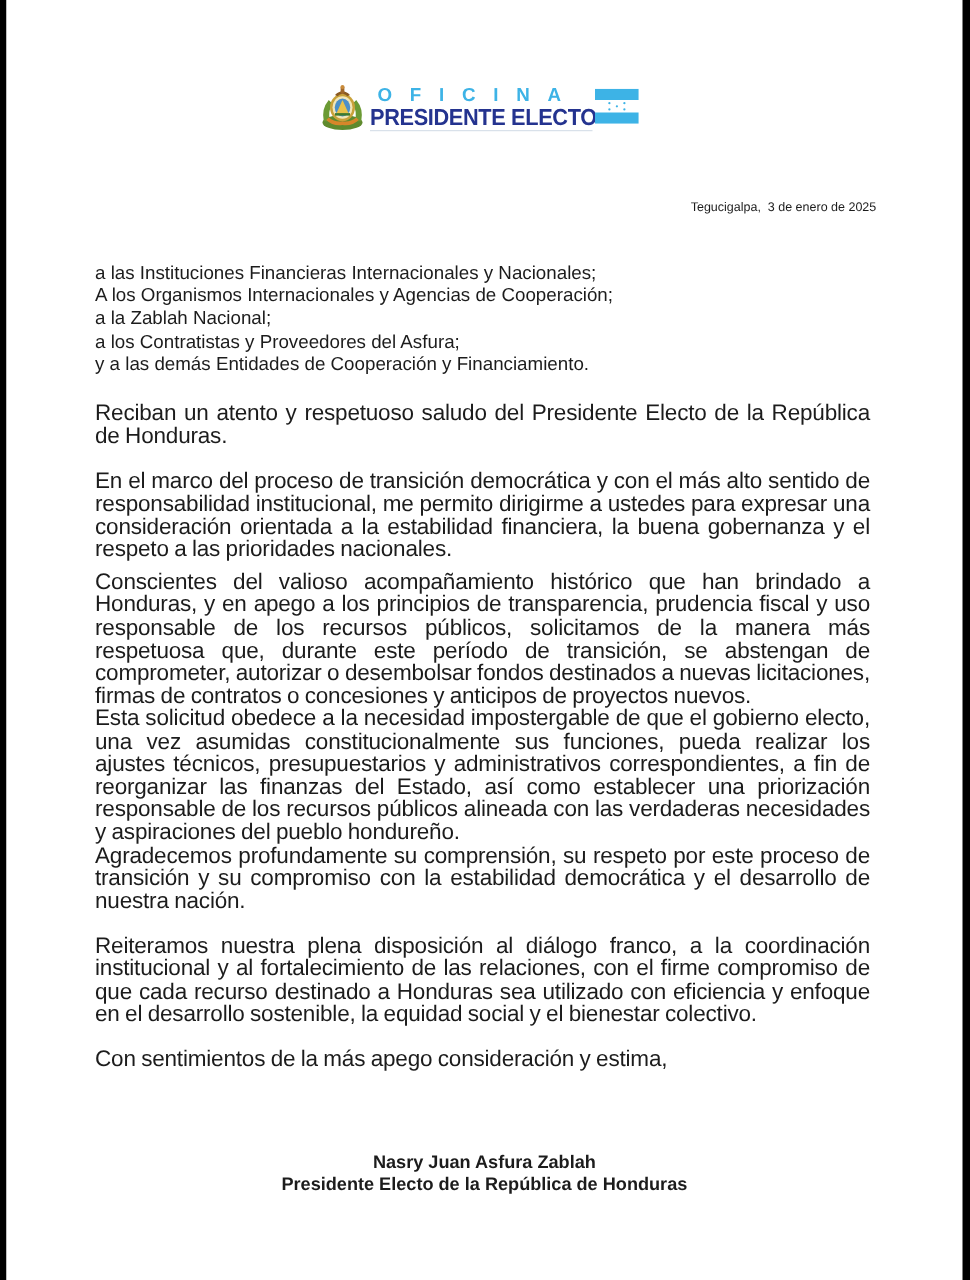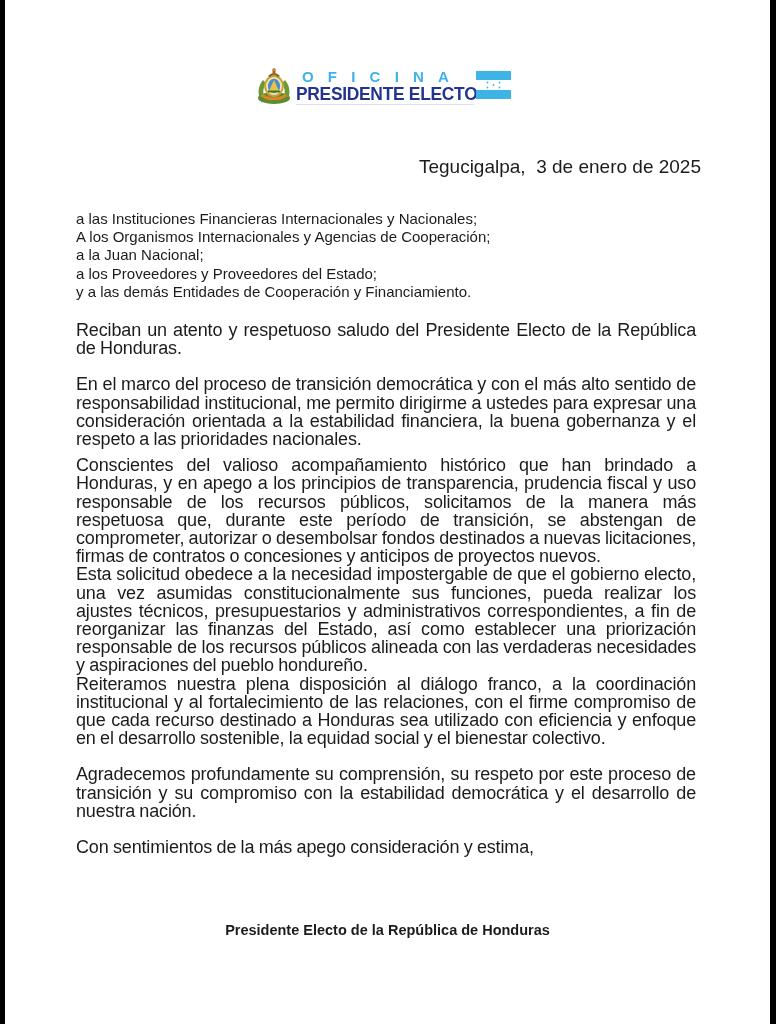--- a/index.html
+++ b/index.html
@@ -79,21 +79,21 @@
       top: 6px;
       width: 35px;
       height: 28px;
     }
 
     
     .date {
       position: absolute;
       right: 69px;
       top: 158px;
-      font-size: 19px;
+      font-size: 10px;
       line-height: 18px;
       white-space: pre;
       color: #1c1c1c;
     }
 
     
     .body {
       position: absolute;
       left: 71px;
       top: 210px;
@@ -178,32 +178,33 @@
         <circle cx="23.5" cy="16.5" r="0.9" fill="#3db3e6"></circle>
       </svg>
     </div>
 
     <div class="date">Tegucigalpa,  3 de enero de 2025</div>
 
     <div class="body">
       <div class="addressees">
         <span class="line">a las Instituciones Financieras Internacionales y Nacionales;</span>
         <span class="line">A los Organismos Internacionales y Agencias de Cooperación;</span>
-        <span class="line">a la Juan Nacional;</span>
-        <span class="line">a los Proveedores y Proveedores del Estado;</span>
+        <span class="line">a la Zablah Nacional;</span>
+        <span class="line">a los Contratistas y Proveedores del Asfura;</span>
         <span class="line">y a las demás Entidades de Cooperación y Financiamiento.</span>
       </div>
 
       <p class="para p-saludo">Reciban un atento y respetuoso saludo del Presidente Electo de la República de Honduras.</p>
       <p class="para p-marco">En el marco del proceso de transición democrática y con el más alto sentido de responsabilidad institucional, me permito dirigirme a ustedes para expresar una consideración orientada a la estabilidad financiera, la buena gobernanza y el respeto a las prioridades nacionales.</p>
       <p class="para p-conscientes">Conscientes del valioso acompañamiento histórico que han brindado a Honduras, y en apego a los principios de transparencia, prudencia fiscal y uso responsable de los recursos públicos, solicitamos de la manera más respetuosa que, durante este período de transición, se abstengan de comprometer, autorizar o desembolsar fondos destinados a nuevas licitaciones, firmas de contratos o concesiones y anticipos de proyectos nuevos.</p>
       <p class="para p-solicitud">Esta solicitud obedece a la necesidad impostergable de que el gobierno electo, una vez asumidas constitucionalmente sus funciones, pueda realizar los ajustes técnicos, presupuestarios y administrativos correspondientes, a fin de reorganizar las finanzas del Estado, así como establecer una priorización responsable de los recursos públicos alineada con las verdaderas necesidades y aspiraciones del pueblo hondureño.</p>
+      <p class="para p-agradecemos">Agradecemos profundamente su comprensión, su respeto por este proceso de transición y su compromiso con la estabilidad democrática y el desarrollo de nuestra nación.</p>
       <p class="para p-reiteramos">Reiteramos nuestra plena disposición al diálogo franco, a la coordinación institucional y al fortalecimiento de las relaciones, con el firme compromiso de que cada recurso destinado a Honduras sea utilizado con eficiencia y enfoque en el desarrollo sostenible, la equidad social y el bienestar colectivo.</p>
-      <p class="para p-agradecemos">Agradecemos profundamente su comprensión, su respeto por este proceso de transición y su compromiso con la estabilidad democrática y el desarrollo de nuestra nación.</p>
       <p class="para p-cierre">Con sentimientos de la más apego consideración y estima,</p>
     </div>
 
     <div class="signature">
+      <span>Nasry Juan Asfura Zablah</span>
       <span>Presidente Electo de la República de Honduras</span>
     </div>
 
   </div>
 </div>
 
 </body></html>

